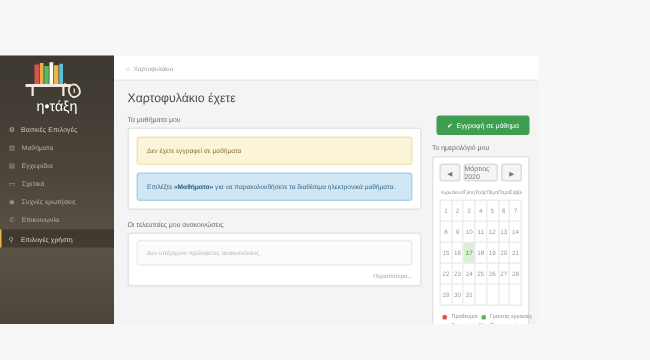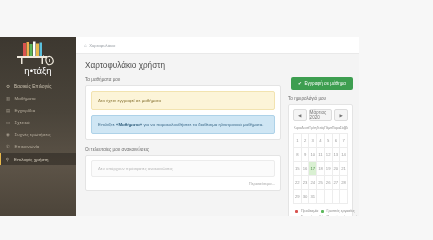--- a/index.html
+++ b/index.html
@@ -294,21 +294,21 @@
 
   <div class="main">
 
     <div class="topbar">
       <div class="breadcrumb">
         <span class="home">⌂</span>
         <span>Χαρτοφυλάκιο</span>
       </div>
     </div>
 
-    <div class="page-title">Χαρτοφυλάκιο χρήστη</div>
+    <div class="page-title">Χαρτοφυλάκιο έχετε</div>
 
     <div class="content">
 
       <div class="col-left">
 
         <div class="section-label">Τα μαθήματα μου</div>
 
         <div class="card">
           <div class="alert alert-warning">Δεν έχετε εγγραφεί σε μαθήματα</div>
           <div class="alert alert-info">

